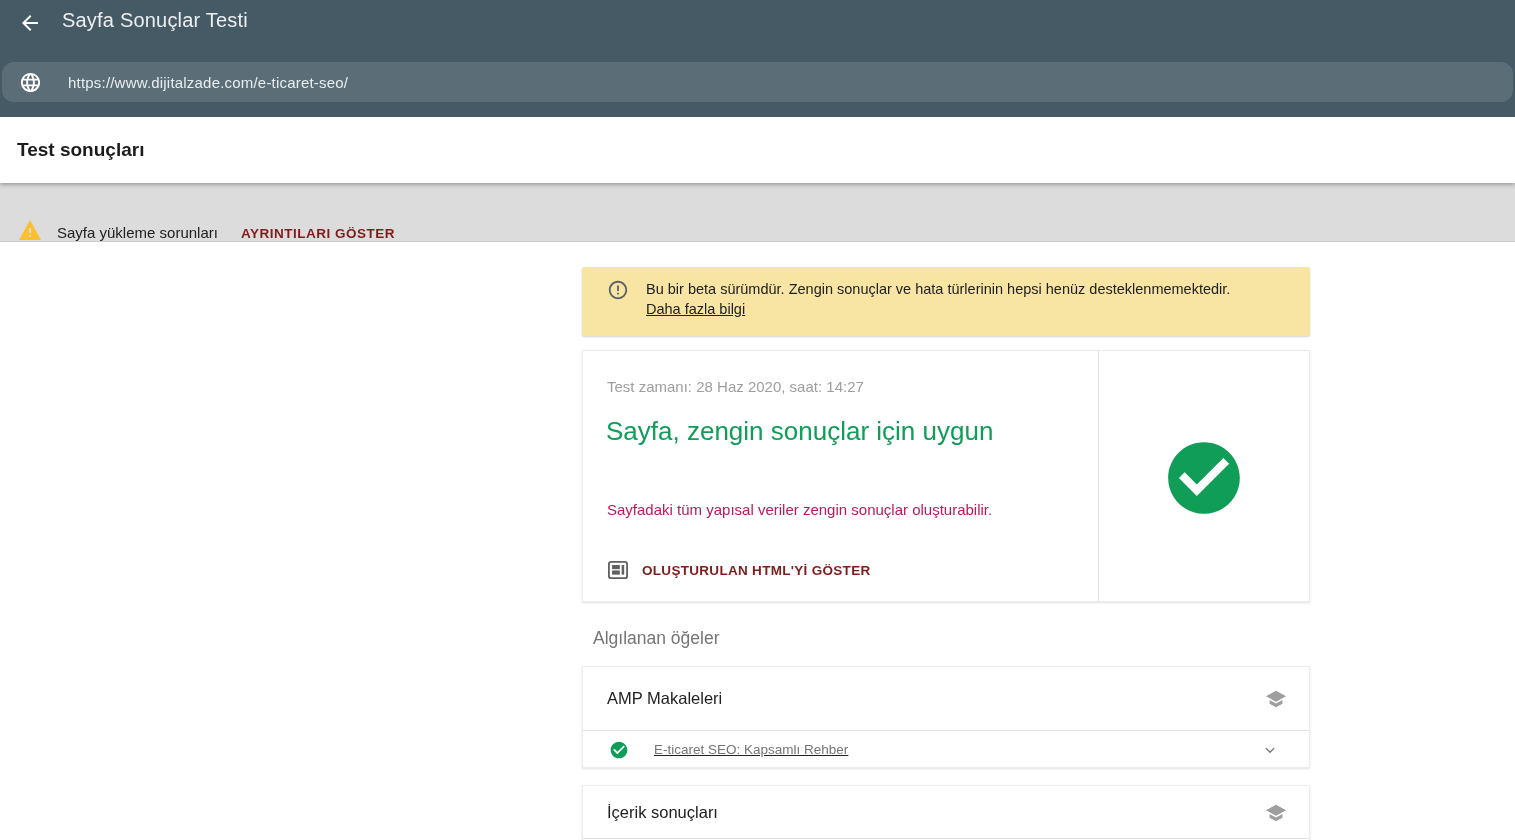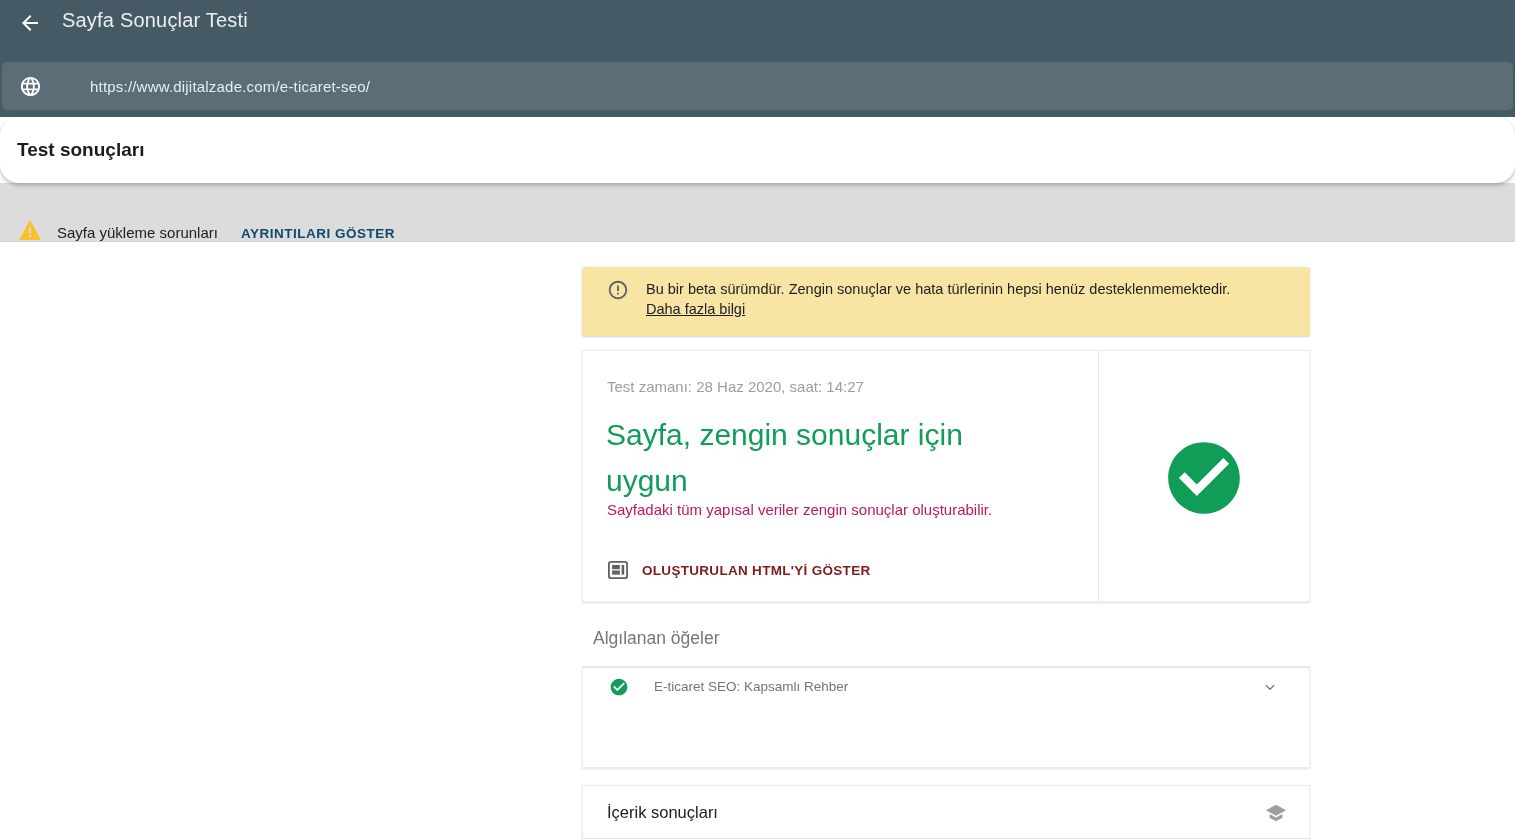--- a/index.html
+++ b/index.html
@@ -18,51 +18,51 @@
   }
   .back-btn {
     position:absolute; left:17px; top:10px; width:26px; height:26px;
     cursor:pointer; display:flex; align-items:center; justify-content:center;
   }
   .app-title {
     position:absolute; left:62px; top:9px;
     font-size:20px; color:#eceff1; letter-spacing:.2px;
   }
   .url-bar {
-    position:absolute; left:2px; right:2px; top:62px; height:48px;
-    background:#5b6e78; border-radius:5px;
-    display:flex; align-items:center;gap:22px;
+    position:absolute; left:2px; right:2px; top:62px; height:40px;
+    background:#5b6e78; border-radius:12px;
+    display:flex; align-items:center;
   }
   .url-bar .globe { margin-left:17px; width:23px; height:23px; flex:none; }
   .url-text {
     margin-left:26px; font-size:15px; color:#e9edef; letter-spacing:.2px;
   }
 
   
   .results-header {
     position:absolute; top:117px; left:0; width:100%; height:66px;
     background:#ffffff; z-index:4;
     box-shadow:0 2px 4px rgba(0,0,0,.28);
-    display:flex; align-items:center;border-radius:19px;
+    display:flex; align-items:center;
   }
   .results-header h1 {
     margin-left:17px; font-size:19px; font-weight:700; color:#1c1c1c;
   }
 
   
   .warning-bar {
     position:absolute; top:183px; left:0; width:100%; height:59px;
     background:#dcdcdc; z-index:3;
     border-bottom:1px solid #cfcfcf;
     display:flex; align-items:flex-end;
   }
   .warning-bar .warn-icon { margin-left:18px; width:24px; height:22px; flex:none; }
   .warning-msg { margin-left:15px; font-size:15px; color:#212121; }
   .warning-action {
-    margin-left:23px; font-size:13.5px; font-weight:700; color:#0c4a6e;
+    margin-left:23px; font-size:13.5px; font-weight:700; color:#7f1d1d;
     letter-spacing:.5px; cursor:pointer;
   }
 
   
   .content { position:absolute; top:242px; left:0; width:100%; height:598px; background:#fff; }
   .column { position:absolute; left:582px; top:0; width:728px; }
 
   .beta-box {
     position:absolute; top:25px; left:0; width:728px; height:69px;
     background:#f8e5a3; border-radius:2px;
@@ -82,21 +82,21 @@
   }
 
   
   .result-card { top:108px; height:252px; }
   .result-card .vdivider {
     position:absolute; left:515px; top:0; bottom:0; width:1px; background:#e3e3e3;
   }
   .test-time { position:absolute; left:24px; top:27px; font-size:15px; color:#9e9e9e; }
   .verdict {
     position:absolute; left:23px; top:61px; width:440px;
-    font-size:30px; line-height:46px; color:#0f9d58; font-weight:400;
+    font-size:26px; line-height:39px; color:#0f9d58; font-weight:400;
   }
   .verdict-desc { position:absolute; left:24px; top:150px; font-size:15px; color:#be185d; }
   .show-html-btn {
     position:absolute; left:24px; top:205px; height:28px;
     display:flex; align-items:center; cursor:pointer;
   }
   .show-html-btn .web-icon { width:22px; height:20px; flex:none; }
   .show-html-btn .btn-label {
     margin-left:13px; font-size:13.5px; font-weight:700; color:#7f1d1d; letter-spacing:.3px;
   }
@@ -109,21 +109,21 @@
 
   
   .group-header { position:relative; height:63px; }
   .group-title {
     position:absolute; left:24px; top:0; line-height:63px;
     font-size:16.5px; font-weight:500; color:#212121;
   }
   .group-icon { position:absolute; right:22px; top:21px; width:22px; height:22px; }
   .hdivider { height:1px; background:#e3e3e3; }
   .item-row {
-    position:relative; height:37px; display:flex; align-items:center; cursor:pointer;
+    position:relative; height:37px; display:flex; align-items:center; cursor:pointer;text-decoration:underline;
   }
   .item-row .row-check { margin-left:26px; width:20px; height:20px; flex:none; }
   .item-label { margin-left:25px; font-size:13.5px; color:#757575; }
   .row-chevron { margin-left:auto; margin-right:30px; width:18px; height:18px; flex:none; }
 
   .amp-card { top:424px; height:102px; }
   .maps-card { top:543px; height:120px; }
   .maps-card .group-header { height:52px; }
   .maps-card .group-title { line-height:52px; }
   .maps-card .group-icon { top:16px; }
@@ -187,20 +187,26 @@
         <span class="btn-label">OLUŞTURULAN HTML'Yİ GÖSTER</span>
       </div>
       <svg class="big-check" viewBox="0 0 24 24">
         <path fill="#0f9d58" d="M12 2C6.48 2 2 6.48 2 12s4.48 10 10 10 10-4.48 10-10S17.52 2 12 2zm-2 15-5-5 1.6-1.6L10 13.8l7.4-7.4L19 8l-9 9z"></path>
       </svg>
     </div>
 
     <div class="detected-label">Algılanan öğeler</div>
 
     <div class="card amp-card">
+      <div class="group-header">
+        <div class="group-title">AMP Makaleleri</div>
+        <svg class="group-icon" viewBox="0 0 24 24">
+          <path fill="#9e9e9e" d="M5 13.18v4L12 21l7-3.82v-4L12 17l-7-3.82zM12 3 1 9l11 6 11-6-11-6z"></path>
+        </svg>
+      </div>
       <div class="hdivider"></div>
       <div class="item-row">
         <svg class="row-check" viewBox="0 0 24 24">
           <path fill="#0f9d58" d="M12 2C6.48 2 2 6.48 2 12s4.48 10 10 10 10-4.48 10-10S17.52 2 12 2zm-2 15-5-5 1.41-1.41L10 14.17l7.59-7.59L19 8l-9 9z"></path>
         </svg>
         <span class="item-label">E-ticaret SEO: Kapsamlı Rehber</span>
         <svg class="row-chevron" viewBox="0 0 24 24">
           <path fill="none" stroke="#757575" stroke-width="1.8" d="M6.5 9.5 12 15l5.5-5.5"></path>
         </svg>
       </div>

